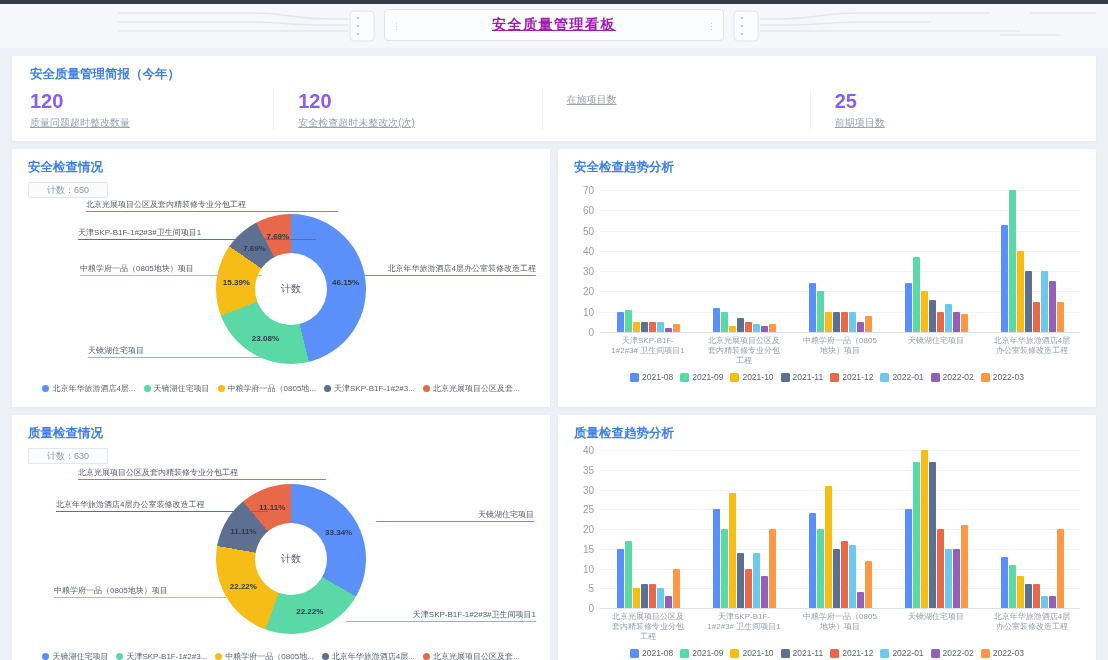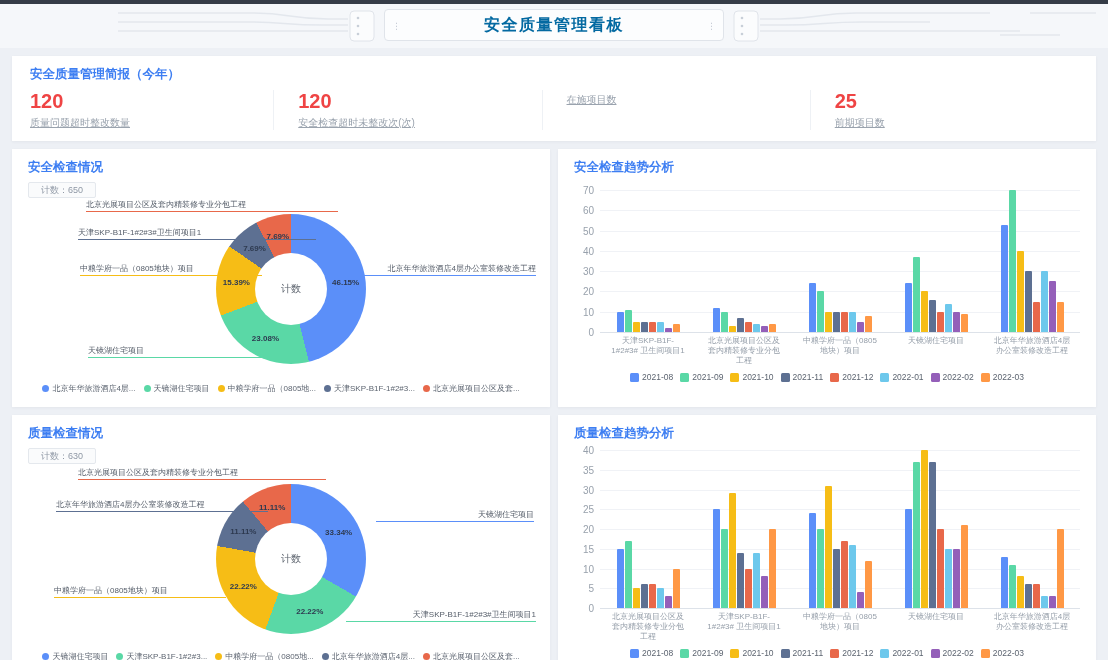--- a/index.html
+++ b/index.html
@@ -5,34 +5,34 @@
   *{box-sizing:border-box;margin:0;padding:0;}
   html,body{width:1108px;height:660px;overflow:hidden;}
   body{background:#edf0f5;font-family:"Liberation Sans","DejaVu Sans",sans-serif;color:#333;}
   .top-strip{height:4px;background:#353c47;}
   header{position:relative;height:44px;background:#f5f7fa;}
   .hdr-svg{position:absolute;left:0;top:0;}
   .title-box{position:absolute;left:50%;top:5px;transform:translateX(-50%);width:340px;height:32px;
     background:#fcfdfe;border:1px solid #e0e4ea;border-radius:4px;display:flex;align-items:center;justify-content:center;}
   .title-box .tb-dots{position:absolute;top:7px;font-size:9px;color:#c6ccd5;line-height:18px;}
   .tb-dots.l{left:7px}.tb-dots.r{right:7px}
-  .page-title{font-size:16px;font-weight:bold;color:#0369a1;letter-spacing:1.5px;}
+  .page-title{font-size:14px;font-weight:bold;color:#a21caf;letter-spacing:1.5px;text-decoration:underline;}
   main{padding:8px 12px 0;}
   .card{background:#fff;border-radius:0;box-shadow:0 1px 3px rgba(30,40,60,.05);}
   .summary{padding:10px 18px 11px;margin-bottom:8px;}
   .sec-title{font-size:12.5px;font-weight:bold;color:#3D7EF2;}
   .stats{display:flex;margin-top:7px;}
   .stat{flex:1;}
   .stat + .stat{border-left:1px solid #eef1f5;padding-left:24px;}
-  .stat-value{font-size:20px;font-weight:bold;color:#ef4444;line-height:23px;}
+  .stat-value{font-size:20px;font-weight:bold;color:#8b5cf6;line-height:23px;}
   .stat-label{font-size:10px;color:#9aa3ae;margin-top:3px;text-decoration:underline;}
   .grid{display:grid;grid-template-columns:1fr 1fr;gap:8px;}
   .panel{padding:10px 16px 6px;position:relative;overflow:hidden;}
   .h1{height:258px}.h2{height:250px}
-  .tag{display:inline-block;margin-top:6px;font-size:9px;color:#8f98a5;border:1px solid #e4e8ed;background:#fafbfc;border-radius:2px;padding:1px 12px;line-height:12px;}
+  .tag{display:inline-block;margin-top:6px;font-size:9px;color:#8f98a5;border:1px solid #e4e8ed;background:#fafbfc;border-radius:2px;padding:1px 18px;line-height:12px;}
   
   .pie-chart{position:relative;margin-top:2px;}
   #pie0{height:182px}
   #pie1{height:184px}
   .donut{position:absolute;width:150px;height:150px;border-radius:50%;left:188px;}
   #pie0 .donut{top:14px}
   #pie1 .donut{top:18px}
   .hole{position:absolute;left:50%;top:50%;transform:translate(-50%,-50%);width:72px;height:72px;background:#fff;border-radius:50%;
     display:flex;align-items:center;justify-content:center;font-size:10px;color:#5f6670;}
   .co{position:absolute;font-size:8px;color:#555d69;border-bottom:1px solid;padding-bottom:1px;line-height:10px;white-space:nowrap;overflow:hidden;}

